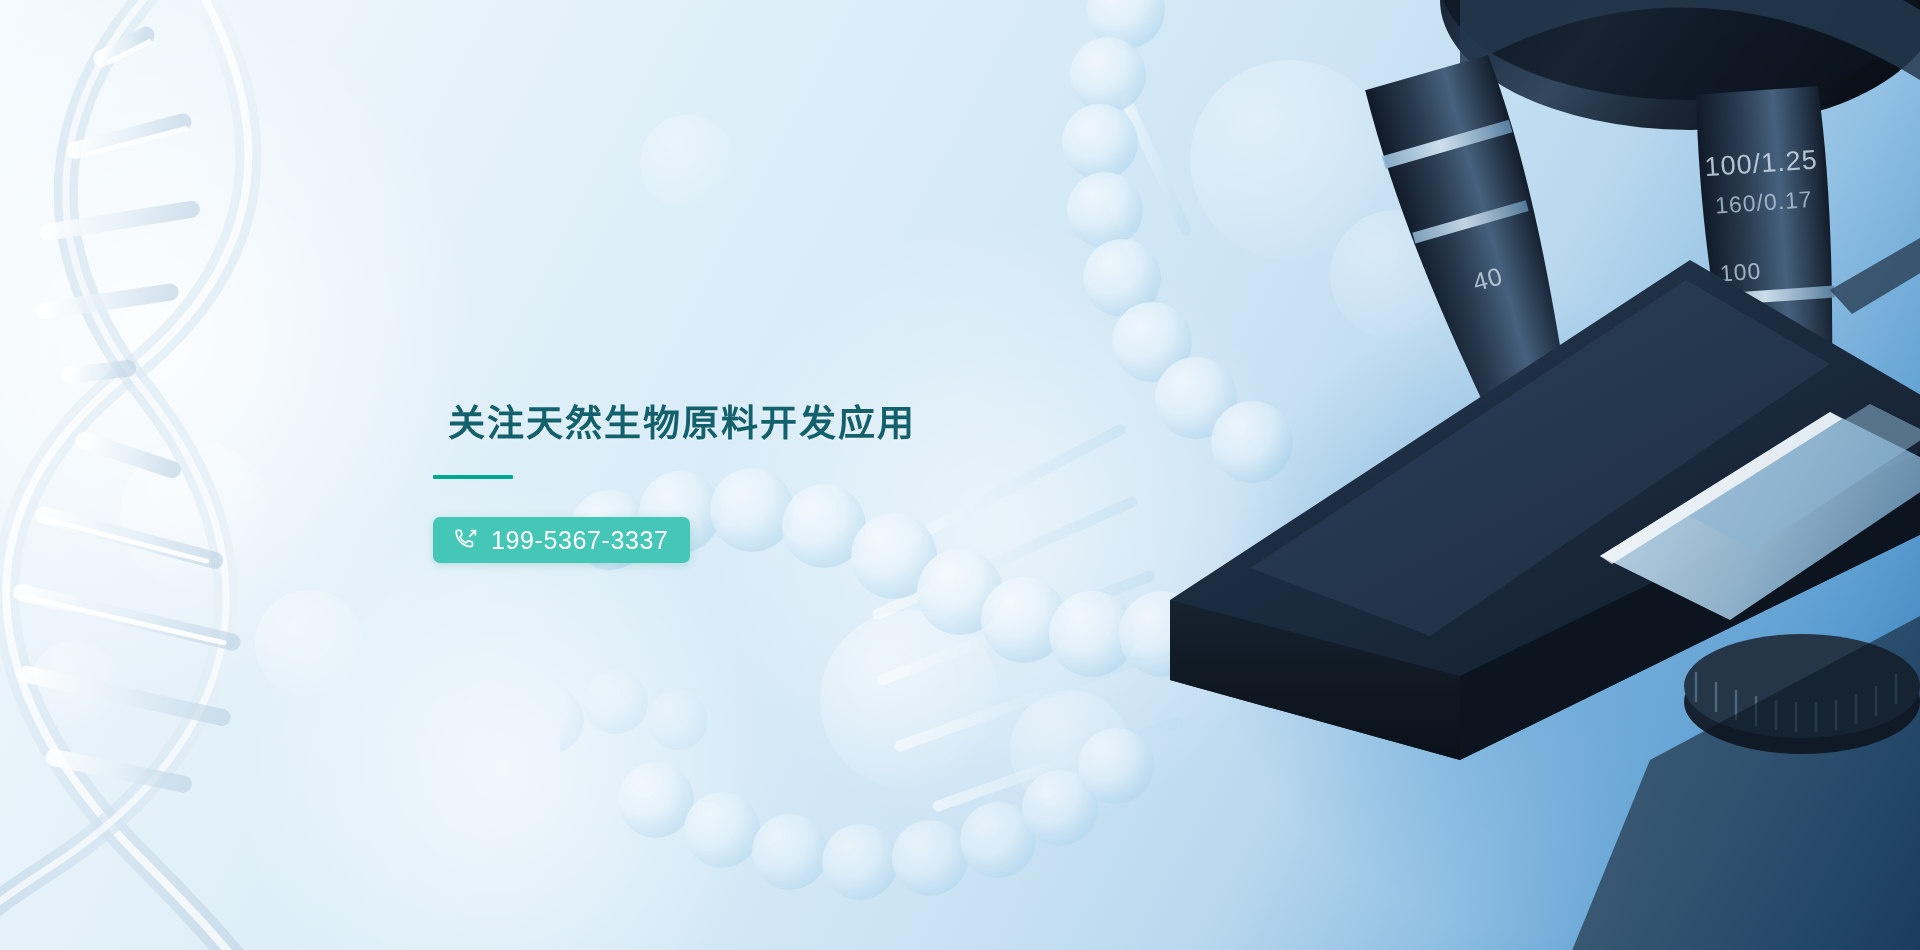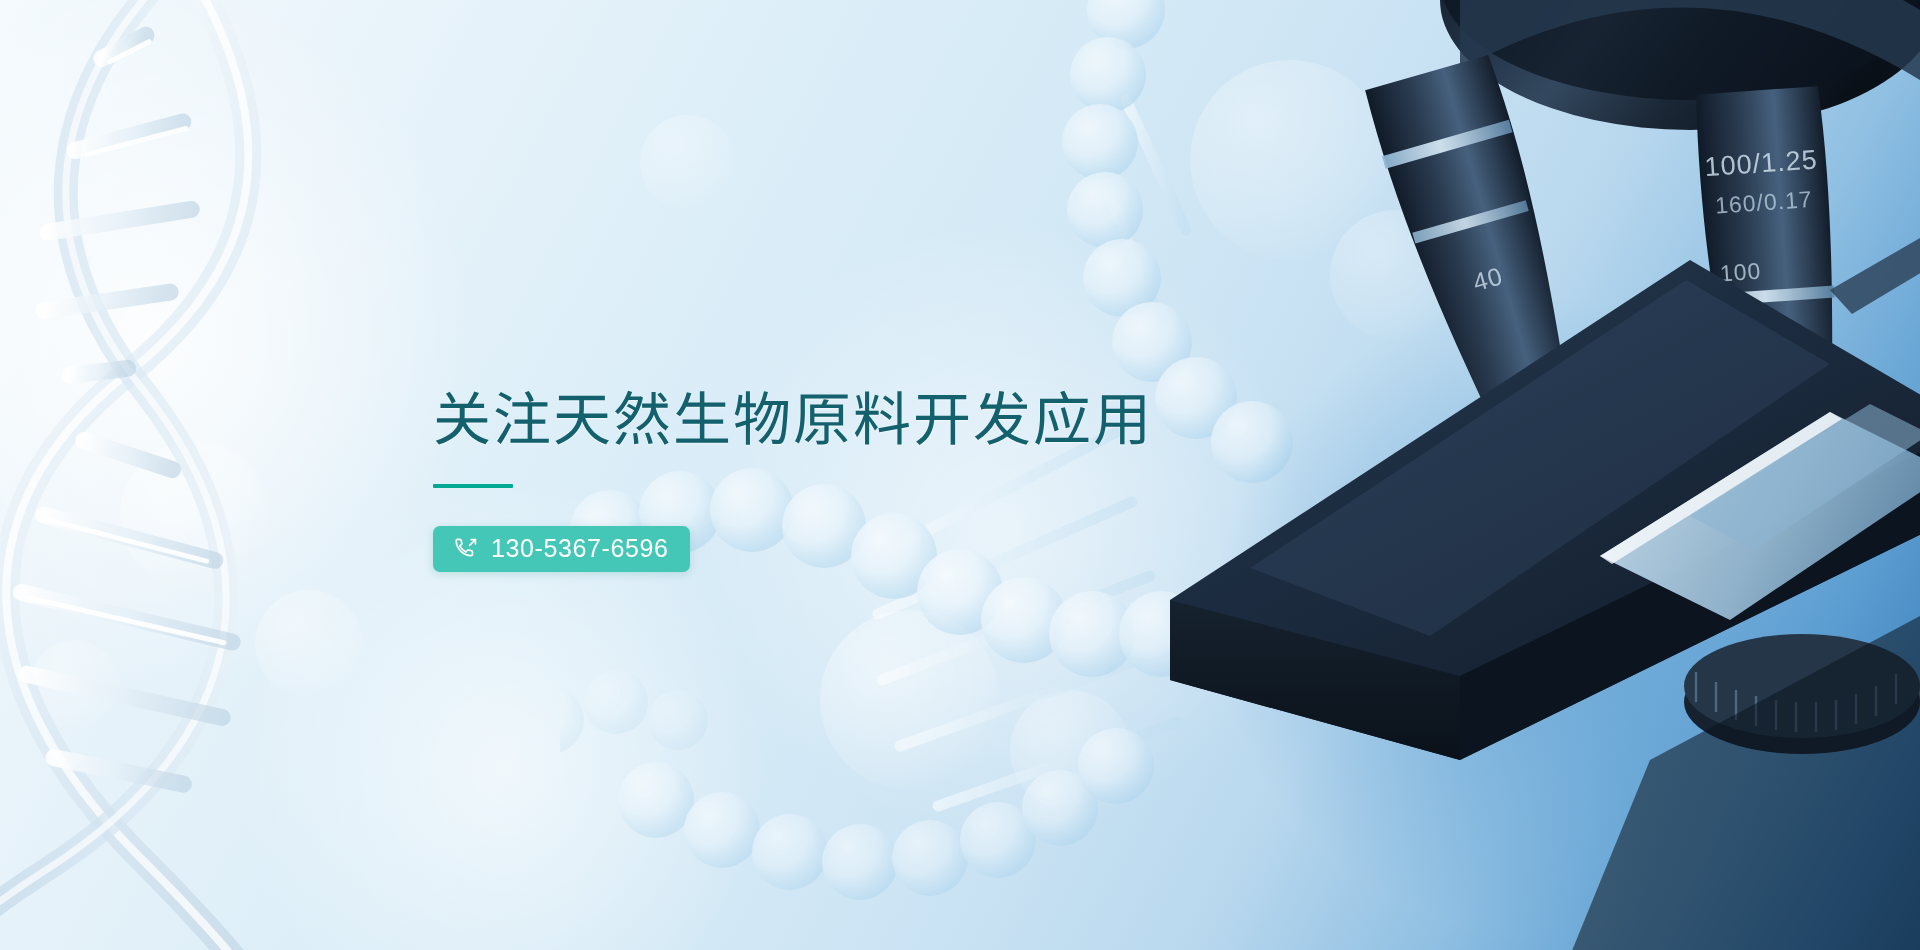--- a/index.html
+++ b/index.html
@@ -109,24 +109,24 @@
   
   .content {
     position: absolute;
     left: 433px;
     top: 388px;
     width: 860px;
     z-index: 20;
   }
 
   .headline {
-    margin: 0;
-    font-size: 58px;
+    margin: 15px;
+    font-size: 37px;
     line-height: 1.12;
-    font-weight: 400;
+    font-weight: 700;
     letter-spacing: 2px;
     color: #14616e;
     text-shadow: 0 1px 2px rgba(255,255,255,.55);
     white-space: nowrap;
   }
 
   .divider {
     width: 80px;
     height: 4px;
     margin-top: 31px;
@@ -443,16 +443,16 @@
 
 
     <button class="phone-btn">
       <span class="phone-icon-wrap">
         <svg class="phone-icon" viewBox="0 0 26 26" fill="none" xmlns="http://www.w3.org/2000/svg" aria-hidden="true">
           <path d="M3.2 4.6c0-.7.6-1.3 1.3-1.3h2.4c.6 0 1.1.4 1.2 1l.7 3c.1.5-.1 1-.5 1.3L6.8 9.8a13.6 13.6 0 0 0 6.2 6.2l1.2-1.5c.3-.4.8-.6 1.3-.5l3 .7c.6.1 1 .6 1 1.2v2.4c0 .7-.6 1.3-1.3 1.3C10.2 19.6 3.2 12.6 3.2 4.6Z" stroke="#ffffff" stroke-width="1.7" stroke-linejoin="round" stroke-linecap="round"></path>
           <path d="M16.6 9.4 22.4 3.6" stroke="#ffffff" stroke-width="1.7" stroke-linecap="round"></path>
           <path d="M18.2 3.6h4.2v4.2" stroke="#ffffff" stroke-width="1.7" stroke-linecap="round" stroke-linejoin="round"></path>
         </svg>
       </span>
-      <span class="phone-number">130-5367-6596</span>
+      <span class="phone-number">199-5367-3337</span>
     </button>
   </div>
 </div>
 
 </body></html>

